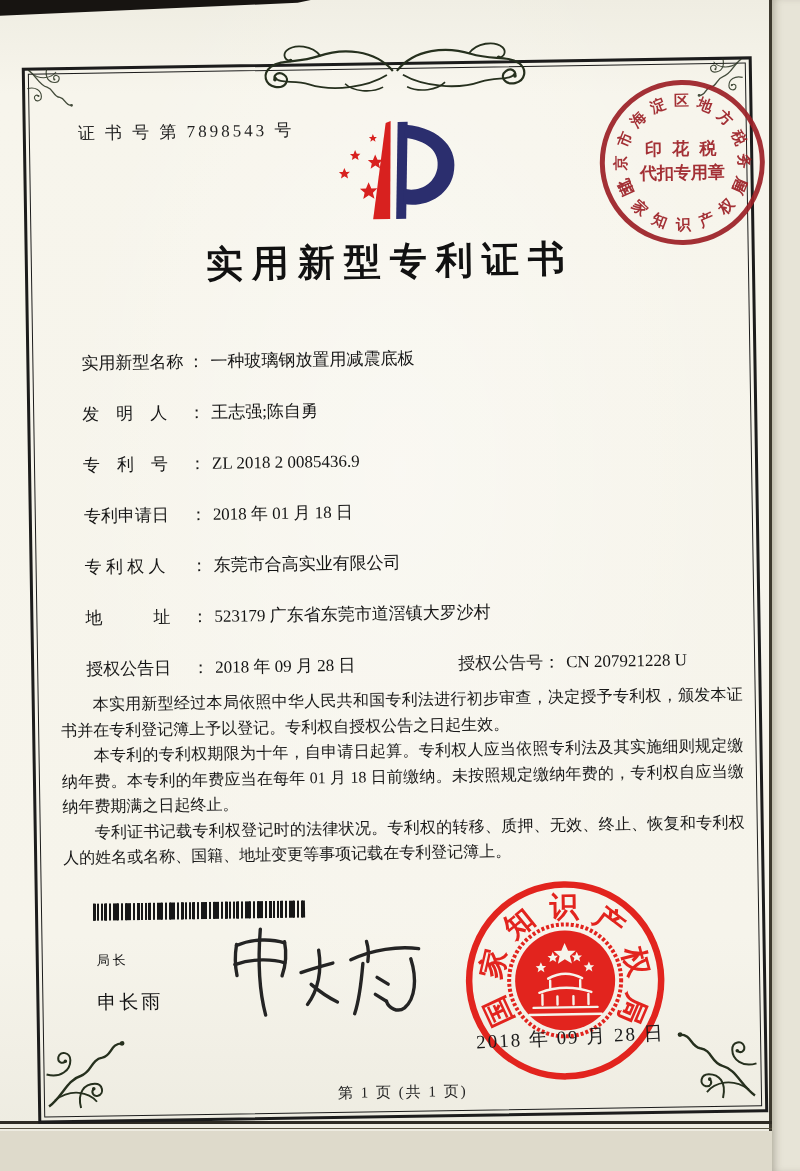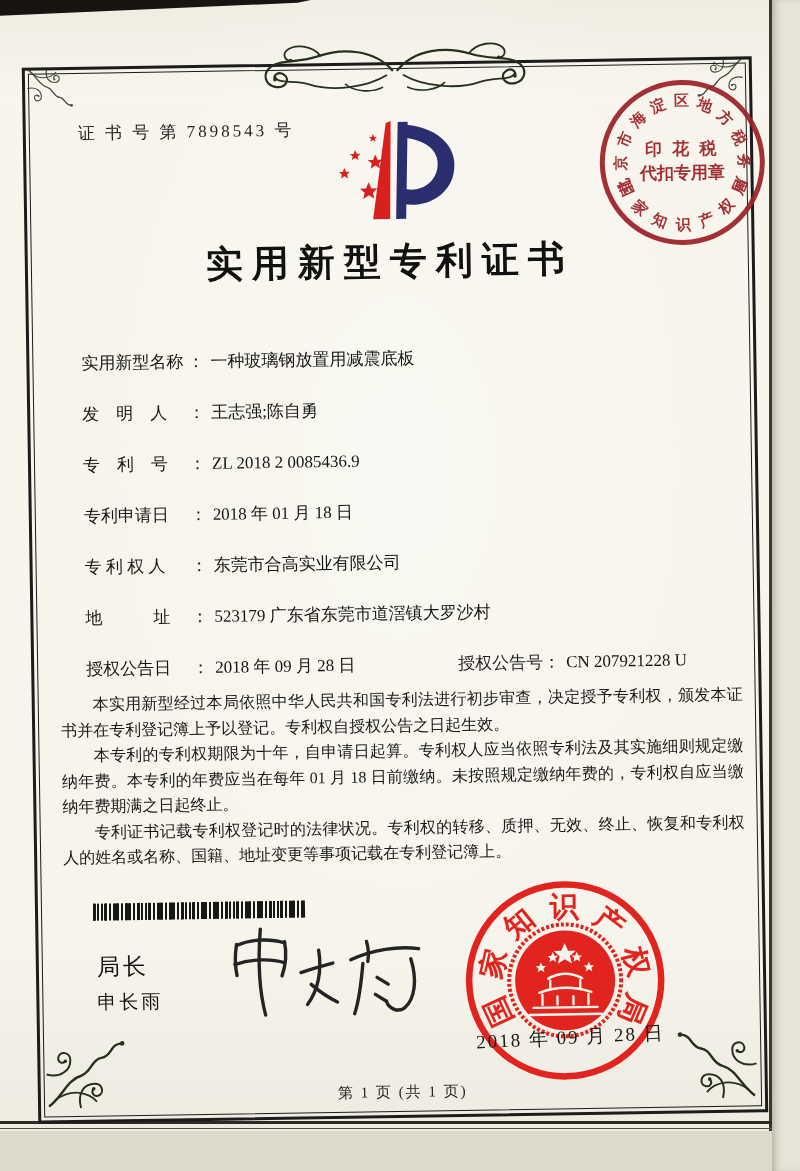--- a/index.html
+++ b/index.html
@@ -60,21 +60,21 @@
   }
   .paragraphs p{margin:0;text-indent:2em;}
 
   .barcode{
     position:absolute;left:55px;top:834px;width:212px;height:17px;
     background:
       repeating-linear-gradient(90deg,#171717 0 2px,transparent 2px 4px),
       repeating-linear-gradient(90deg,#171717 0 3px,transparent 3px 11px);
   }
 
-  .director-title{position:absolute;left:58px;top:882px;font-size:23px;letter-spacing:3px;color:#141414;}
+  .director-title{position:absolute;left:58px;top:882px;font-size:13px;letter-spacing:3px;color:#141414;}
   .director-name{position:absolute;left:58px;top:920px;font-size:19px;letter-spacing:3px;color:#141414;}
 
   .signature{position:absolute;left:160px;top:852px;width:245px;height:112px;}
 
   .stamp{position:absolute;}
   .stamp svg{display:block;width:100%;height:100%;}
   .stamp-cnipa{left:412px;top:804px;width:228px;height:228px;color:#e2241e;}
   .stamp-tax{left:566px;top:12px;width:180px;height:180px;color:#9c2026;opacity:.92;}
   .stamp text{font-family:"Liberation Serif","DejaVu Serif",serif;font-weight:700;}
 

